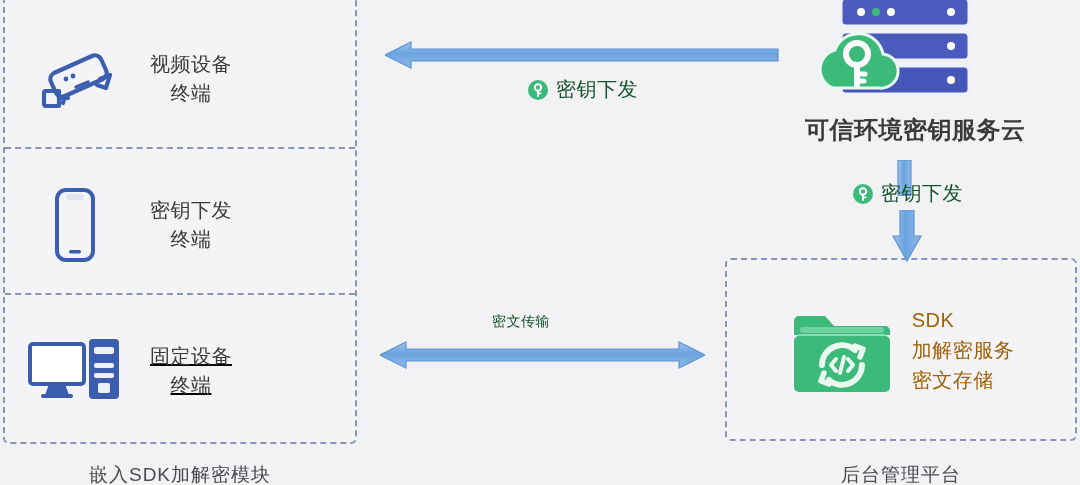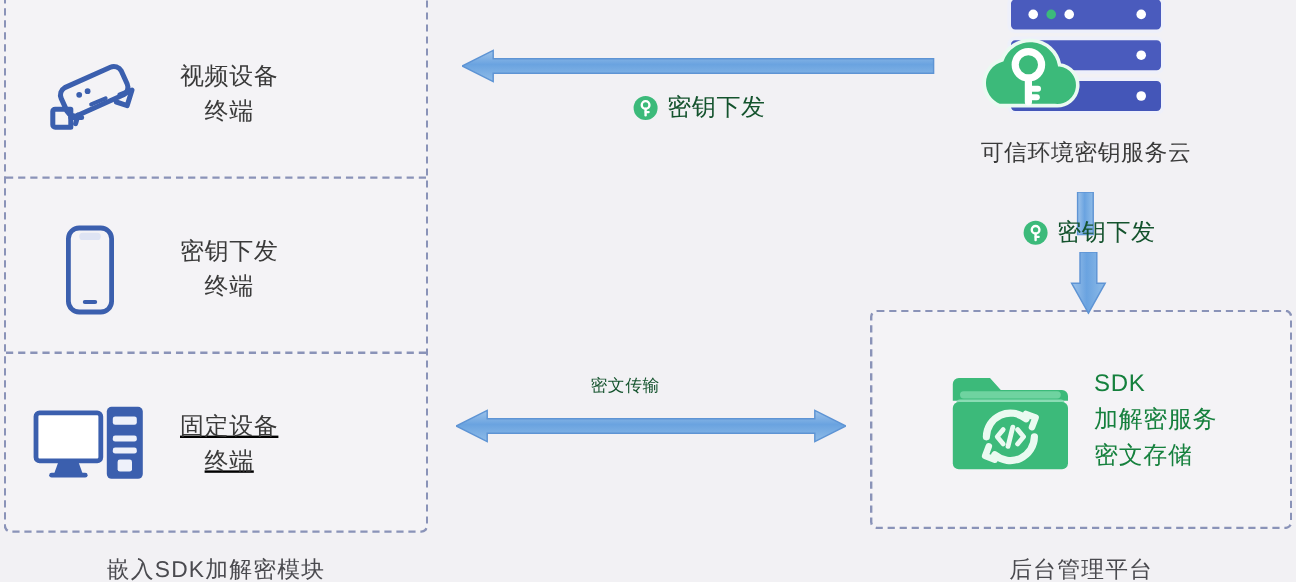--- a/index.html
+++ b/index.html
@@ -82,43 +82,44 @@
   
   #cloud-node {
     position: absolute;
     left: 805px;
     top: -4px;
     width: 200px;
     text-align: center;
   }
   #cloud-node .node-caption {
     margin-top: 6px;
-    font-size: 19px;
+    font-size: 24px;
     color: #3a3a3a;
     letter-spacing: 0.5px;
     white-space: nowrap;
+    font-weight: bold;
   }
   .stack-wrap { position: relative; height: 112px; }
 
   
   #sdk-content {
     position: absolute;
     left: 725px;
     top: 258px;
     width: 352px;
     height: 183px;
     display: flex;
     align-items: center;
     justify-content: center;
     gap: 16px;
   }
   #sdk-text {
     font-size: 20px;
     line-height: 1.5;
-    color: #15803d;
+    color: #a16207;
     white-space: pre-line;
     letter-spacing: 0.5px;
   }
 
   
   .conn { position: absolute; }
   #arrow-key-horizontal { left: 385px; top: 40px; }
   #arrow-cipher         { left: 380px; top: 340px; }
   #arrow-key-vertical-a { left: 894px; top: 160px; }
   #arrow-key-vertical-b { left: 890px; top: 210px; }

